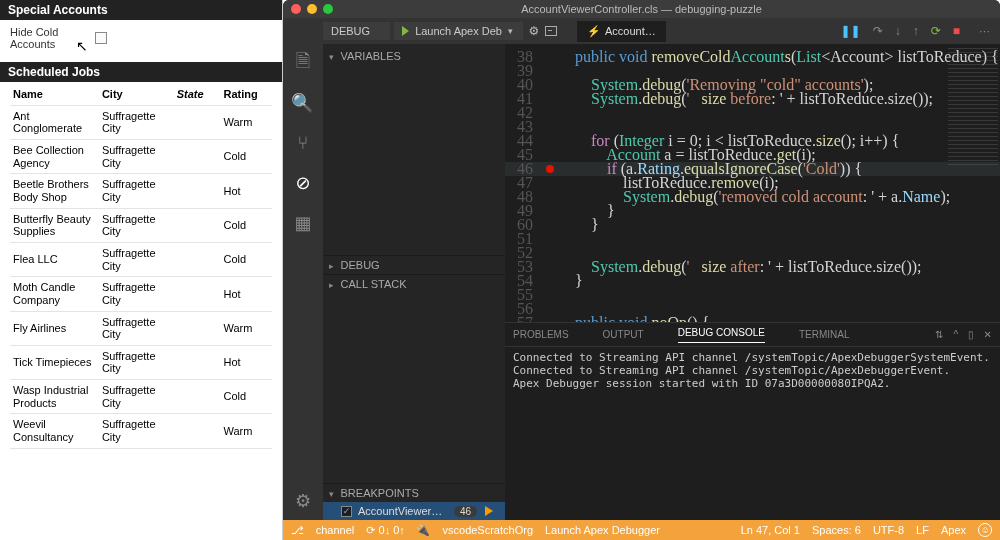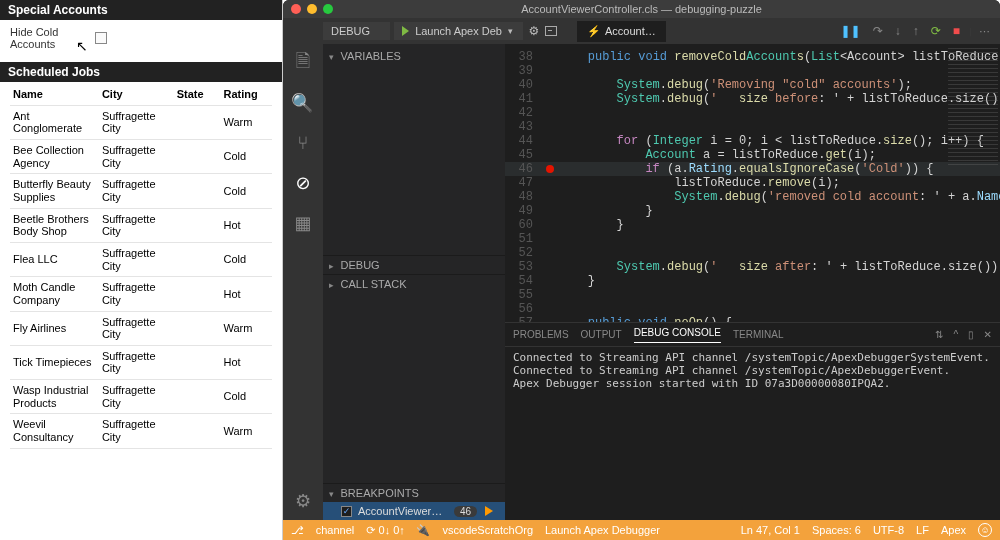--- a/index.html
+++ b/index.html
@@ -51,21 +51,21 @@
   table.acct th, table.acct td {
     text-align: left;
     padding: 4px 3px;
     border-bottom: 1px solid #e4e4e4;
     vertical-align: middle;
     line-height: 1.15;
   }
   table.acct th { font-weight: bold; }
   .col-name  { width: 76px; }
   .col-city  { width: 64px; }
-  .col-state { width: 40px; }
+  .col-state { width: 40px; font-style: italic; }
   .col-rating{ width: 44px; }
   
   .cursor {
     position: absolute;
     left: 76px; top: 38px;
     font-size: 14px;
     color: #000;
     pointer-events: none;
   }
   
@@ -225,22 +225,22 @@
     flex:1;
     display:flex;
     flex-direction:column;
     min-width:0;
     position:relative;
   }
   .editor {
     flex:1;
     background:#1e1e1e;
     color:#d4d4d4;
-    font-family: Liberation Mono, monospace;
-    font-size:12px;
+    font-family: Liberation Serif, serif;
+    font-size:16px;
     overflow:hidden;
     position:relative;
   }
   .code-lines { padding:6px 0 0 0; }
   .code-line { display:flex; height:14px; line-height:14px; white-space:pre; }
   .ln {
     width:36px;
     text-align:right;
     color:#555;
     padding-right:8px;
@@ -284,21 +284,21 @@
   }
   .panel-tabs {
     display:flex;
     height:24px;
     align-items:center;
     border-bottom:1px solid #333;
     font-family:-apple-system, sans-serif;
     font-size:10px;
     color:#888;
     padding:0 8px;
-    gap:12px;
+    gap:34px;
   }
   .panel-tabs .ptab.active { color:#fff; border-bottom:1px solid #fff; padding-bottom:4px; }
   .panel-tabs .ptab { cursor:default; }
   .panel-tabs .ctrls { margin-left:auto; display:flex; gap:10px; }
   .console-body { padding:4px 8px; }
   
   .statusbar {
     height:20px;
     background:#f3a23c;
     color:#fff;
@@ -341,30 +341,30 @@
           <td></td>
           <td>Warm</td>
         </tr>
         <tr>
           <td>Bee Collection Agency</td>
           <td>Suffragette City</td>
           <td></td>
           <td>Cold</td>
         </tr>
         <tr>
+          <td>Beetle Brothers Body Shop</td>
+          <td>Suffragette City</td>
+          <td></td>
+          <td>Hot</td>
+        </tr>
+        <tr>
           <td>Butterfly Beauty Supplies</td>
           <td>Suffragette City</td>
           <td></td>
           <td>Cold</td>
-        </tr>
-        <tr>
-          <td>Beetle Brothers Body Shop</td>
-          <td>Suffragette City</td>
-          <td></td>
-          <td>Hot</td>
         </tr>
         <tr>
           <td>Flea LLC</td>
           <td>Suffragette City</td>
           <td></td>
           <td>Cold</td>
         </tr>
         <tr>
           <td>Moth Candle Company</td>
           <td>Suffragette City</td>

